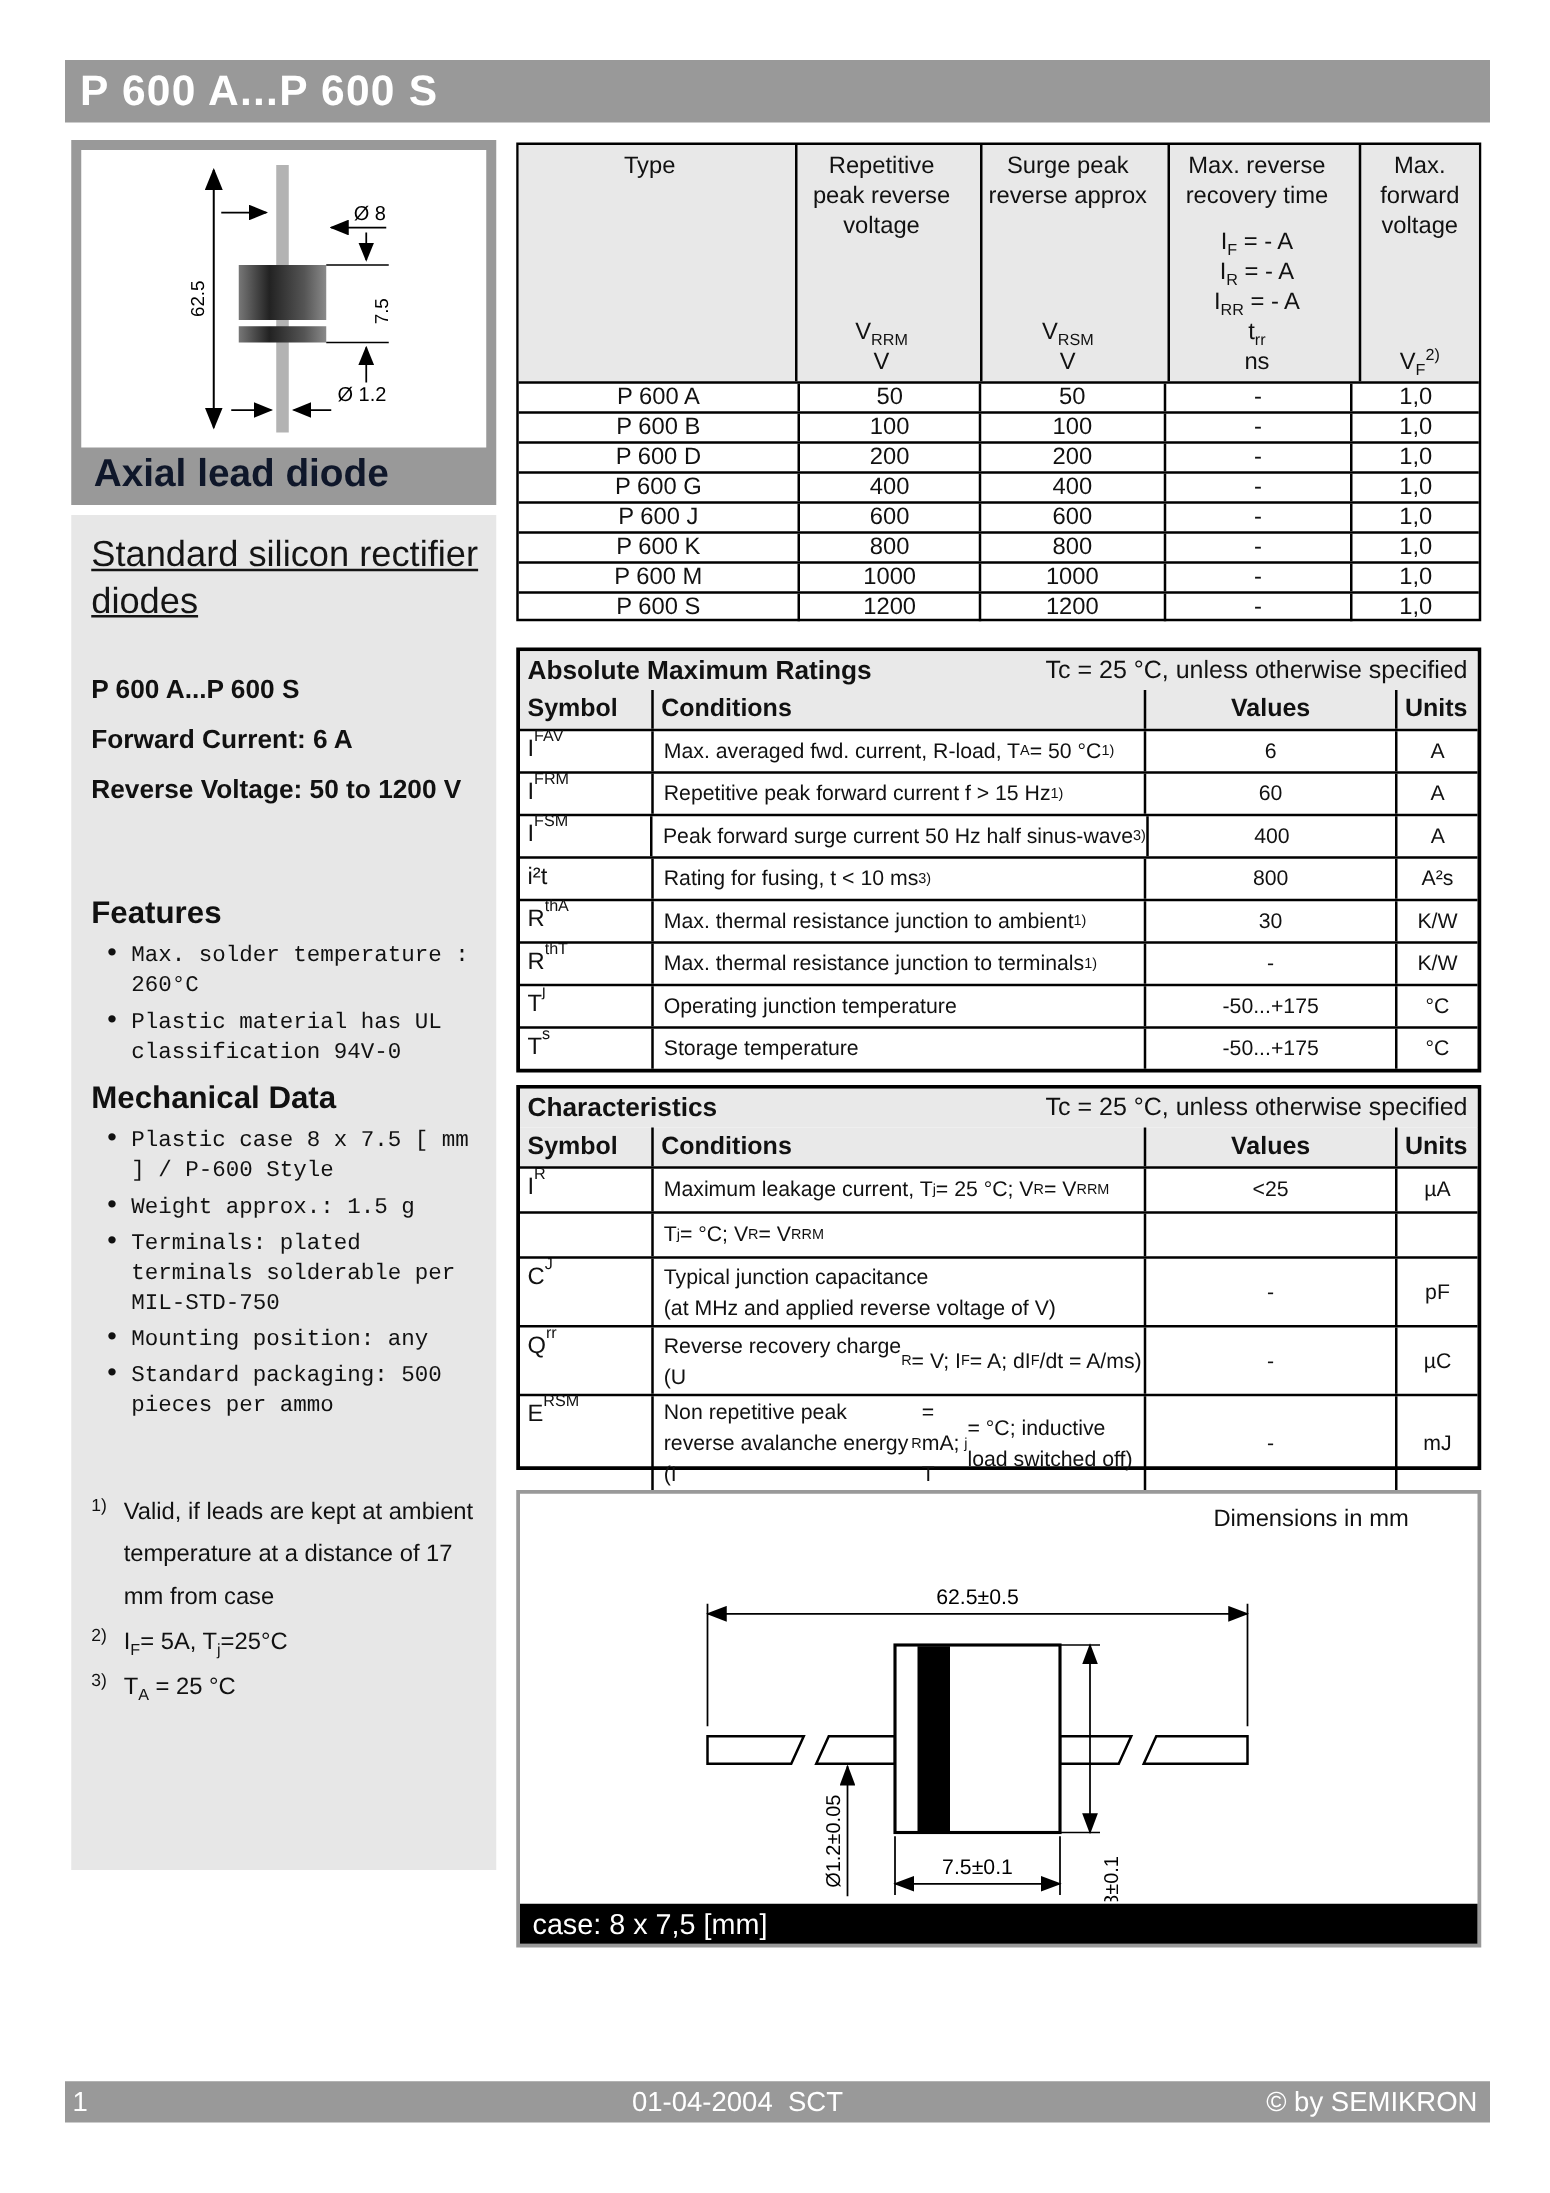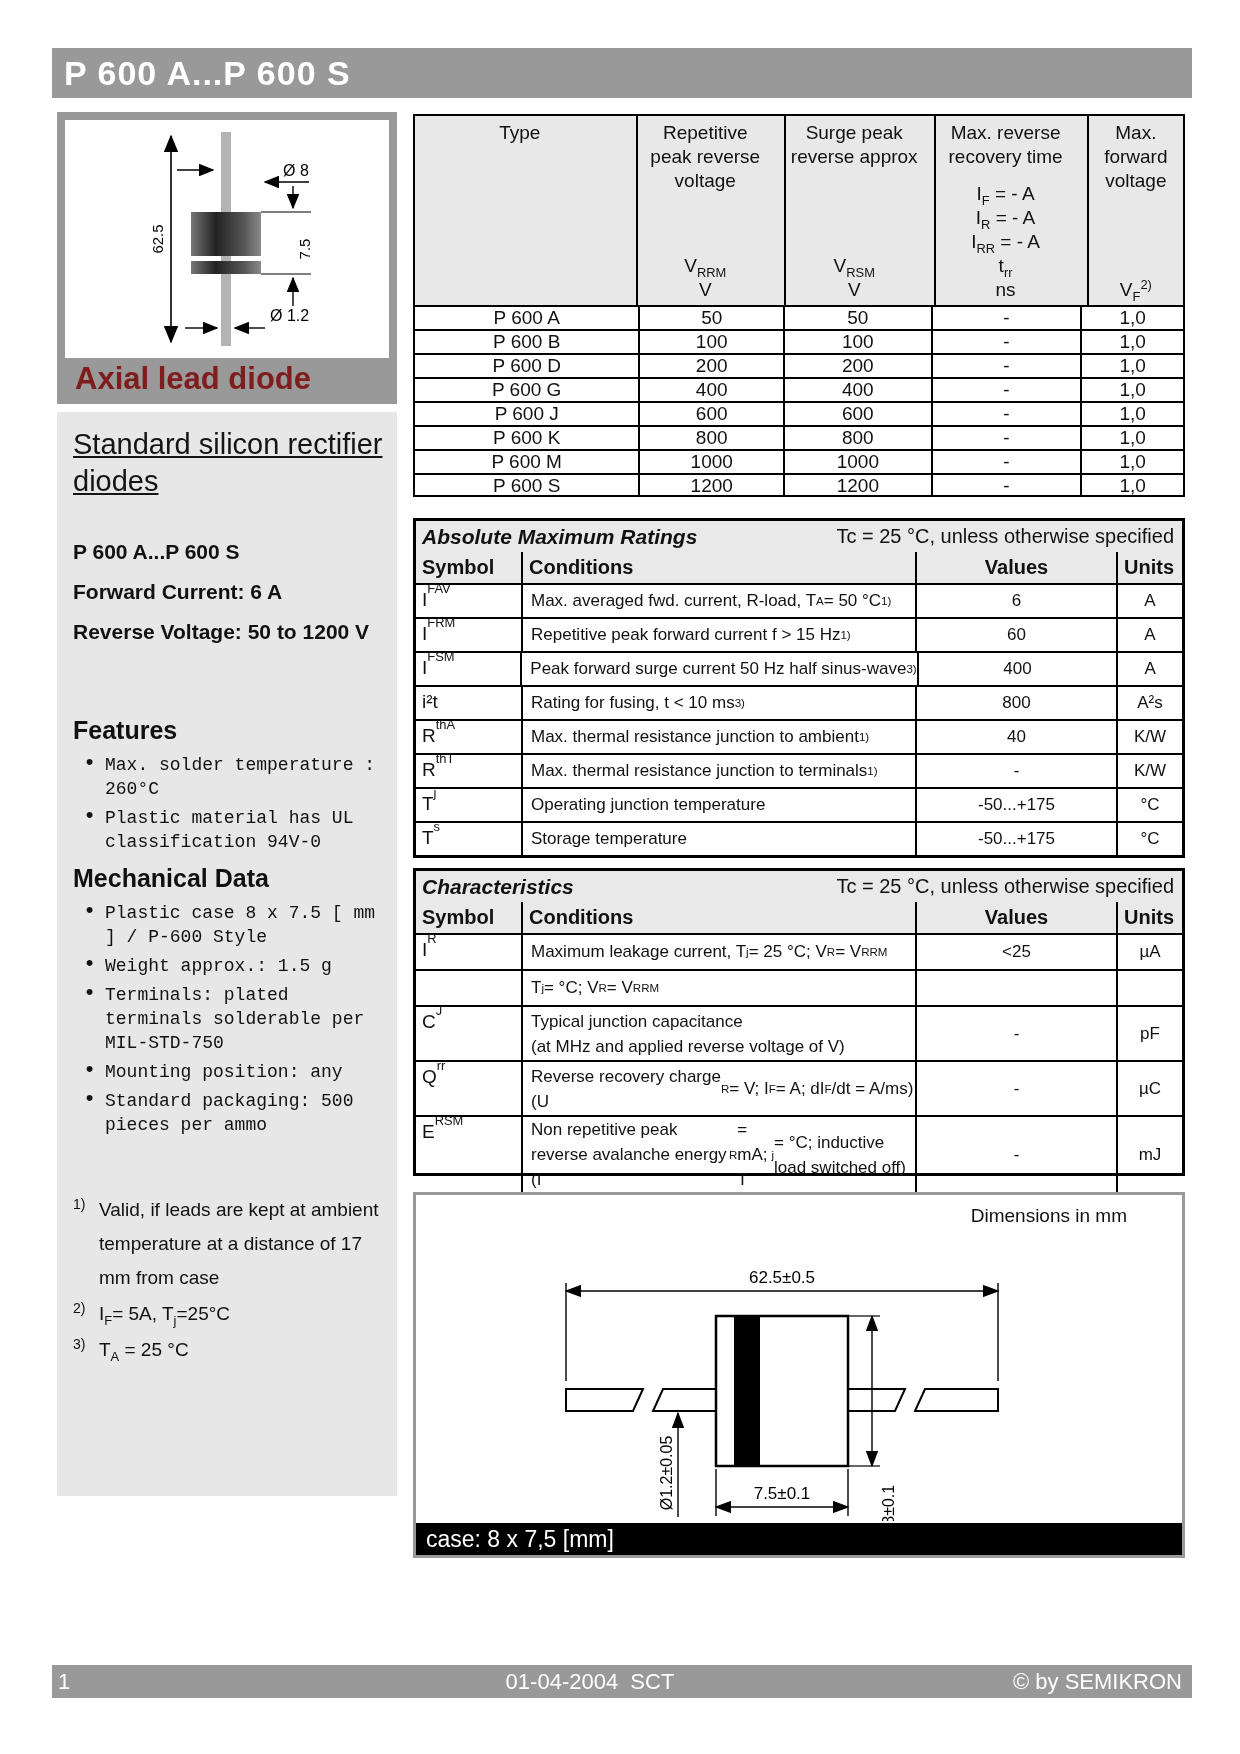--- a/index.html
+++ b/index.html
@@ -9,21 +9,21 @@
   sup{font-size:68%;line-height:0;}
 
   
   .hbar{position:absolute;left:52px;top:48px;width:1140px;height:50px;background:#999999;
         display:flex;align-items:center;}
   .hbar .title{color:#fff;font-weight:bold;font-size:34px;padding-left:12px;letter-spacing:1px;}
 
   
   .pkg{position:absolute;left:57px;top:112px;width:340px;height:292px;background:#999999;}
   .pkg-inner{position:absolute;left:8px;top:8px;width:324px;height:238px;background:#fff;}
-  .pkg-label{position:absolute;left:18px;bottom:7px;color:#7f1d1d;font-weight:bold;font-size:31px;}
+  .pkg-label{position:absolute;left:18px;bottom:7px;color:#0f172a;font-weight:bold;font-size:31px;}
 
   
   .lpanel{position:absolute;left:57px;top:412px;width:340px;height:1084px;background:#e7e7e7;
           box-sizing:border-box;padding:14px 10px 0 16px;}
   .subtitle{font-size:29px;line-height:37px;color:#151515;margin-bottom:40px;text-decoration:underline;}
   .bline{font-weight:bold;font-size:21px;margin-bottom:16px;}
   .h2{font-weight:bold;font-size:25px;margin-bottom:8px;}
   .feat-gap{margin-top:72px;}
   .lpanel ul{list-style:none;margin:0 0 10px 0;padding:0 0 0 6px;}
   .lpanel li{position:relative;padding-left:26px;font-size:18px;line-height:24px;margin-bottom:5px;font-family:Liberation Mono, monospace;}
@@ -44,21 +44,21 @@
   .t1-head .hc + .hc{border-left:2px solid #000;}
   .t1-body{display:flex;flex-direction:column;height:190px;}
   .trow{flex:1;display:grid;grid-template-columns:224fr 145fr 148fr 150fr 103fr;border-top:2px solid #000;}
   .trow .c{display:flex;align-items:center;justify-content:center;font-size:19px;}
   .trow .c + .c{border-left:2px solid #000;}
 
   
   .t2{left:413px;width:772px;border:3px solid #000;background:#fff;}
   .t2-title{height:31px;background:#e9e9e9;display:flex;align-items:center;justify-content:space-between;
             padding:0 8px 0 6px;}
-  .t2-title .tl{font-weight:bold;font-size:21px;font-style:italic;}
+  .t2-title .tl{font-weight:bold;font-size:21px;}
   .t2-title .tr{font-size:20px;}
   .t2-head{height:31px;background:#e9e9e9;display:grid;grid-template-columns:105fr 394fr 201fr 66fr;}
   .t2-head .hc{font-weight:bold;font-size:20px;display:flex;align-items:center;padding-left:6px;box-sizing:border-box;}
   .t2-head .hc.ctr{justify-content:center;padding-left:0;}
   .t2-head .hc + .hc{border-left:2px solid #000;}
   .rrow{display:grid;grid-template-columns:105fr 394fr 201fr 66fr;border-top:2px solid #000;}
   .rrow .c{display:flex;align-items:center;box-sizing:border-box;font-size:17px;}
   .rrow .c + .c{border-left:2px solid #000;}
   .rrow .sym{font-size:19px;padding-left:6px;align-items:flex-start;padding-top:4px;}
   .rrow .cond{padding-left:8px;white-space:nowrap;}
@@ -276,21 +276,21 @@
       </div>
     <div class="rrow h32">
         <div class="c sym">i²t</div>
         <div class="c cond">Rating for fusing, t &lt; 10 ms <sup>3)</sup></div>
         <div class="c val">800</div>
         <div class="c unit">A²s</div>
       </div>
     <div class="rrow h32">
         <div class="c sym">R<sub>thA</sub></div>
         <div class="c cond">Max. thermal resistance junction to ambient <sup>1)</sup></div>
-        <div class="c val">40</div>
+        <div class="c val">30</div>
         <div class="c unit">K/W</div>
       </div>
     <div class="rrow h32">
         <div class="c sym">R<sub>thT</sub></div>
         <div class="c cond">Max. thermal resistance junction to terminals <sup>1)</sup></div>
         <div class="c val">-</div>
         <div class="c unit">K/W</div>
       </div>
     <div class="rrow h32">
         <div class="c sym">T<sub>j</sub></div>

